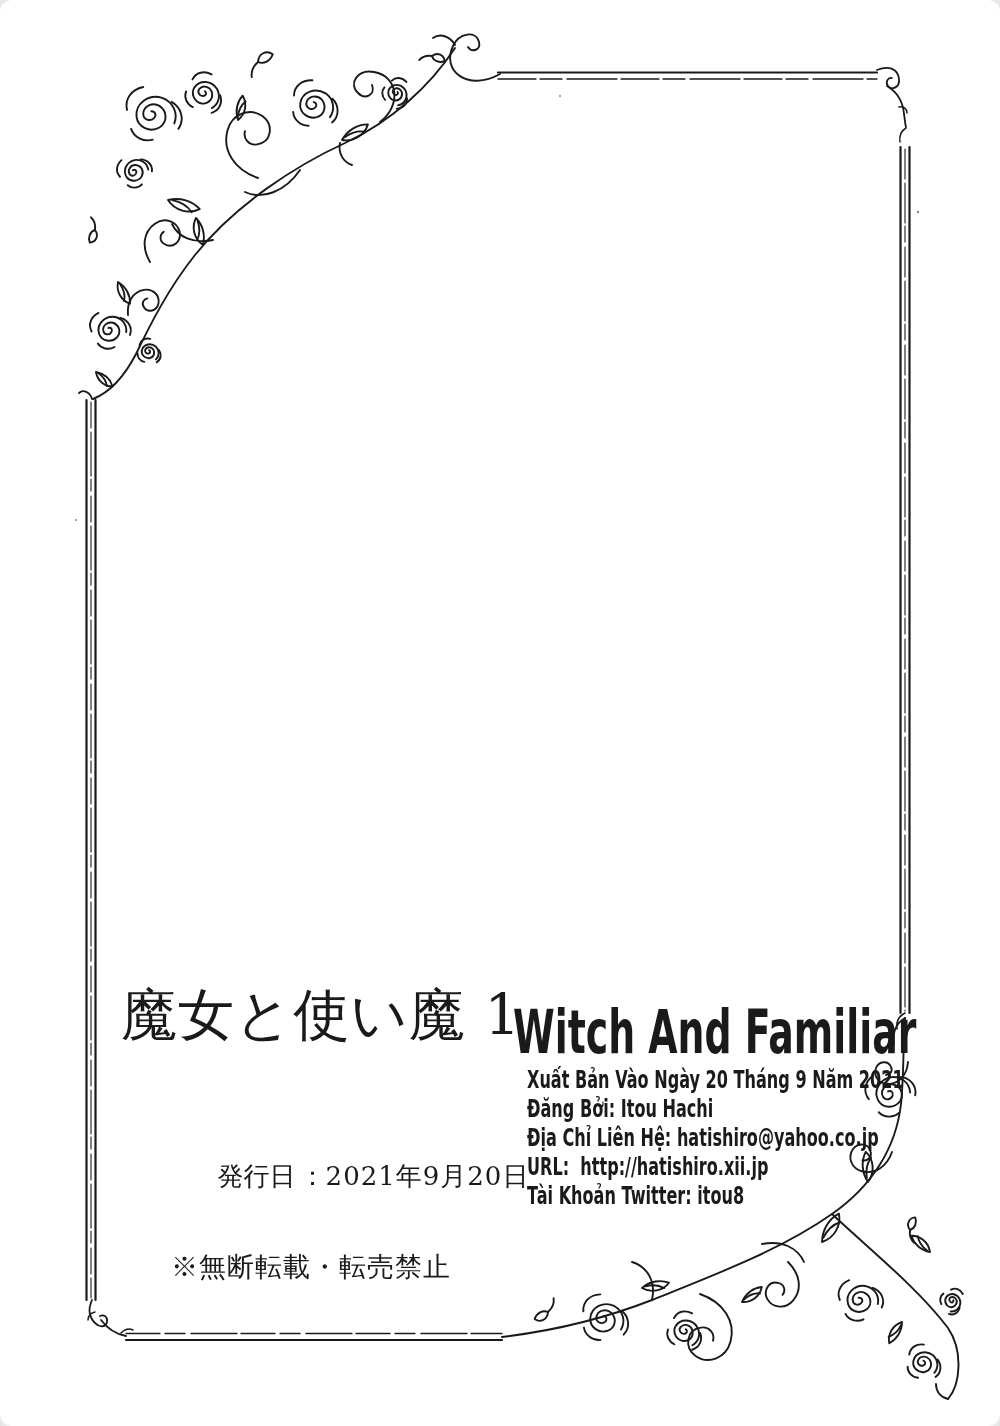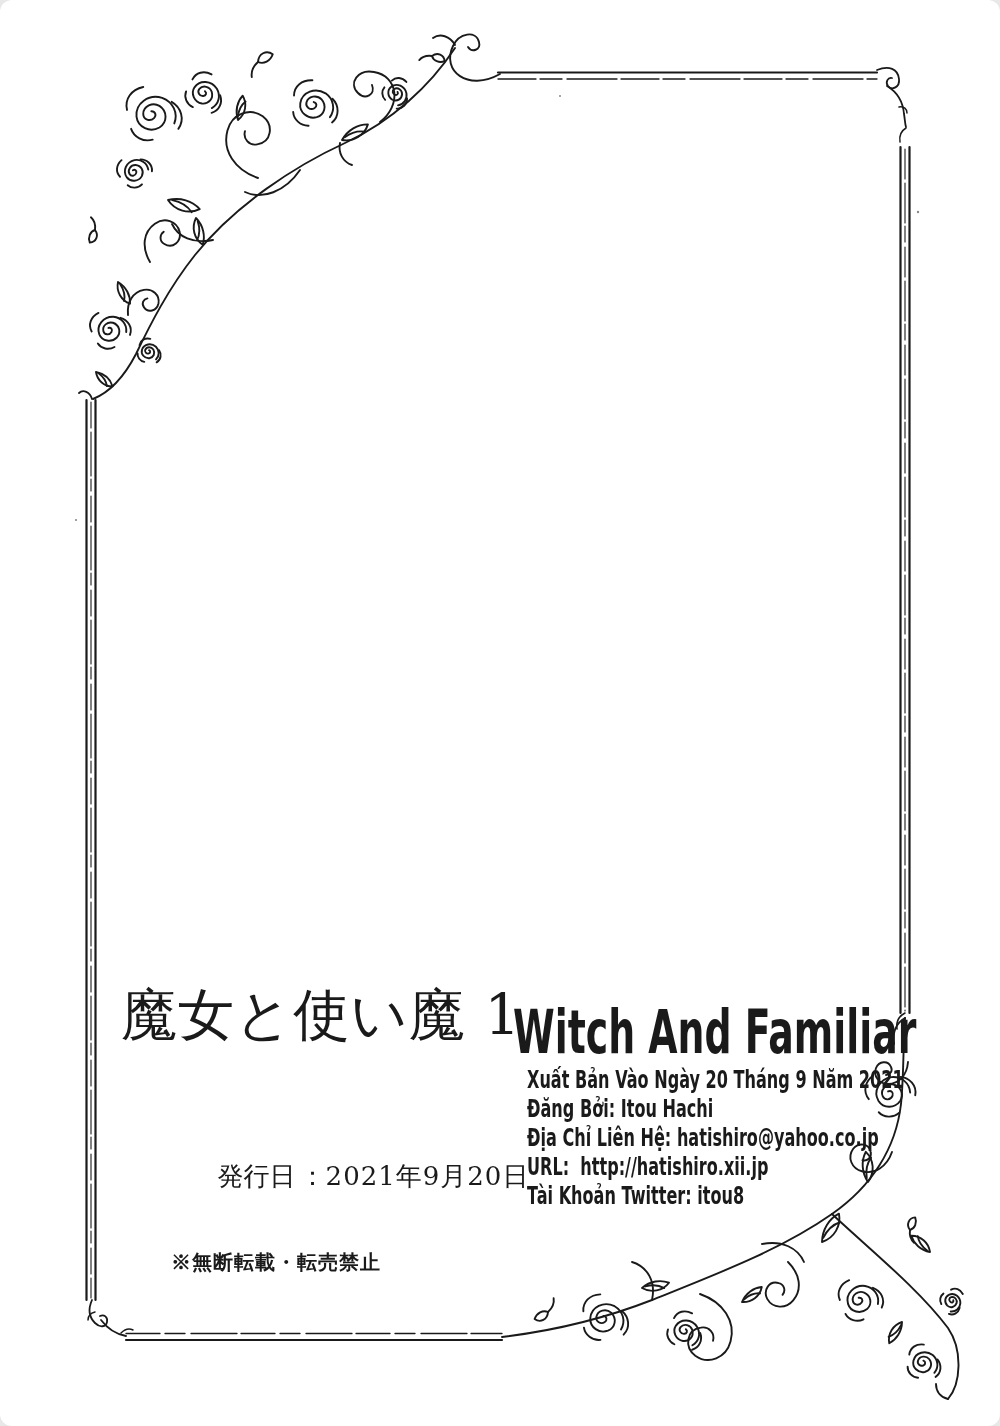--- a/index.html
+++ b/index.html
@@ -34,21 +34,21 @@
   .credits-jp .val{letter-spacing:1px;}
   .credits-vi{
     position:absolute;left:527px;top:1066px;
     font-family:"DejaVu Sans","Liberation Sans",sans-serif;
     font-weight:700;font-size:24px;line-height:29px;
     transform:scaleX(0.67);transform-origin:left top;
   }
   .credits-vi .vn-line{white-space:pre;}
   .notice{
     position:absolute;left:171px;top:1249px;
-    font-size:20px;letter-spacing:1px;white-space:pre;font-weight:bold;
+    font-size:27px;letter-spacing:1px;white-space:pre;
   }
 </style>
 </head>
 <body>
 
 <div class="page">
 
   <svg class="decor" viewBox="0 0 1000 1426" fill="none" stroke="#1a1a1a" stroke-width="2" stroke-linecap="round" stroke-linejoin="round">
     <defs>
       <g id="rose">

